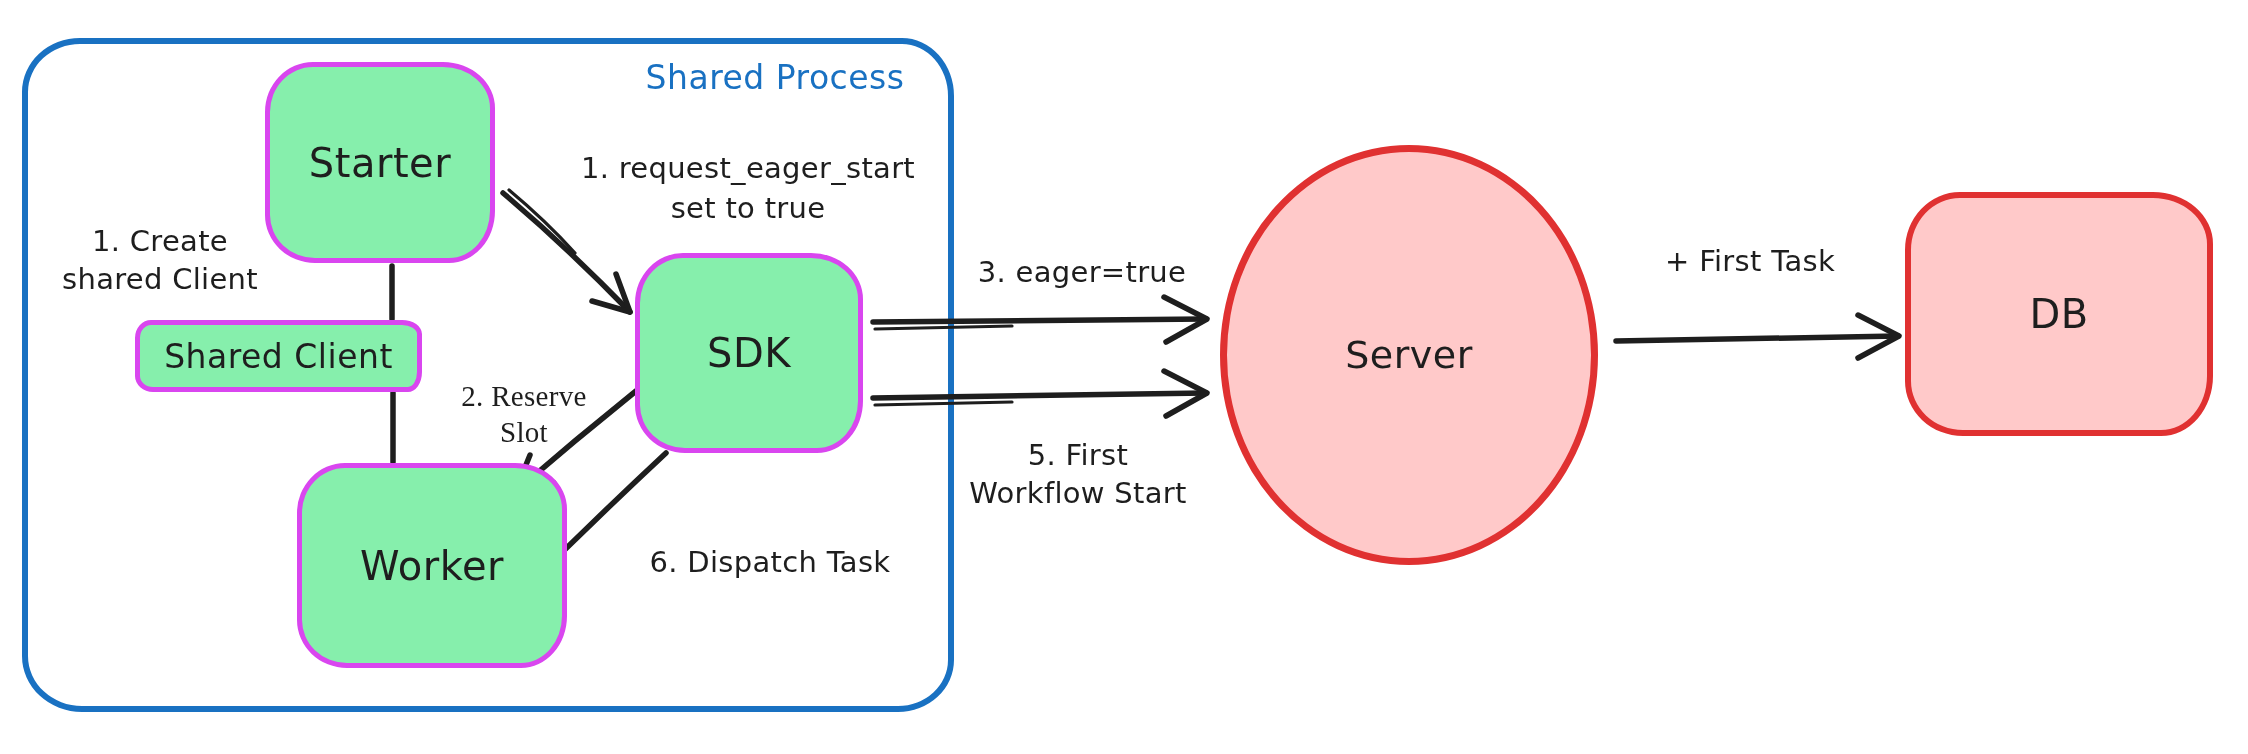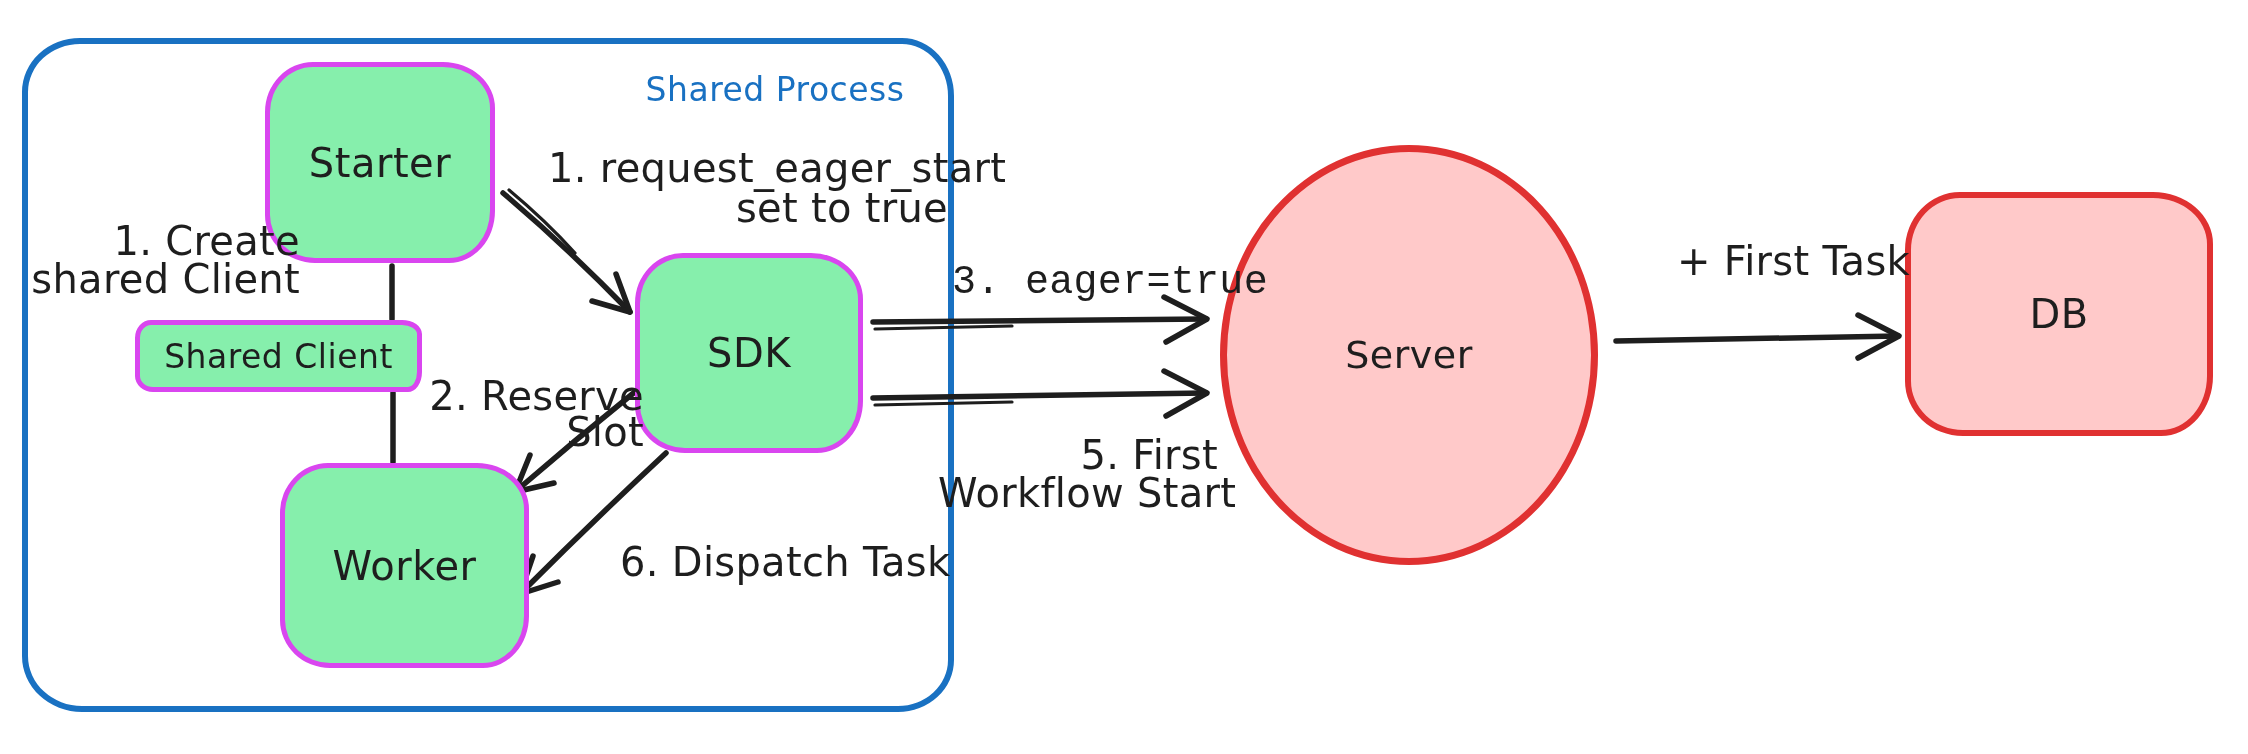--- a/index.html
+++ b/index.html
@@ -18,24 +18,24 @@
   .container-box {
     position:absolute; box-sizing:border-box;
     border:6px solid #1971c2; background:transparent;
     border-radius:58px 52px 56px 60px / 54px 58px 52px 56px;
   }
   .node-label { font-size:40px; }
   .node-label-sm { font-size:33px; }
   .node-label-md { font-size:38px; }
   .container-title {
     position:absolute; color:#1971c2; font-size:33px;
-    text-align:center; letter-spacing:0.5px;margin-top:12px;
+    text-align:center; letter-spacing:0.5px;
   }
   .note {
-    position:absolute; font-size:40px; text-align:right;
+    position:absolute; font-size:29px; text-align:center;
     letter-spacing:0.3px; line-height:38px; white-space:nowrap;
   }
   .note span { display:block; }
   .wires { position:absolute; left:0; top:0; }
   .wire  { stroke:#1e1e1e; stroke-width:5.5; fill:none;
            stroke-linecap:round; stroke-linejoin:round; }
   .wire-thin { stroke:#1e1e1e; stroke-width:3.2; fill:none; stroke-linecap:round; }
   .r-lg { border-radius:48px 52px 46px 50px / 50px 46px 52px 48px; }
   .r-sm { border-radius:16px 20px 14px 18px / 18px 14px 20px 16px; }
   .r-db { border-radius:55px 60px 52px 58px / 58px 52px 60px 55px; }
@@ -85,21 +85,21 @@
   </svg>
 
   <div class="node blue-node r-lg node-label" style="left:265px; top:62px; width:230px; height:201px;">
     <span>Starter</span>
   </div>
 
   <div class="node blue-node r-sm node-label-sm" style="left:135px; top:320px; width:287px; height:72px;">
     <span>Shared Client</span>
   </div>
 
-  <div class="node blue-node r-lg node-label" style="left:280px; top:463px; width:249px; height:205px;">
+  <div class="node blue-node r-lg node-label" style="left:297px; top:463px; width:270px; height:205px;">
     <span>Worker</span>
   </div>
 
   <div class="node red-node node-label-md" style="left:1220px; top:145px; width:378px; height:420px; border-width:7px; border-radius:50%;">
     <span>Server</span>
   </div>
 
   <div class="node blue-node r-lg node-label" style="left:635px; top:253px; width:228px; height:200px;">
     <span>SDK</span>
   </div>
@@ -111,30 +111,30 @@
   <div class="note" style="left:20px; top:222px; width:280px;">
     <span>1. Create</span>
     <span>shared Client</span>
   </div>
 
   <div class="note" style="left:548px; top:148px; width:400px; line-height:40px;">
     <span>1. request_eager_start</span>
     <span>set to true</span>
   </div>
 
-  <div class="note" style="left:404px; top:378px; width:240px; line-height:36px;">
+  <div class="note" style="left:404px; top:378px; width:240px; line-height:36px;font-family:Liberation Serif, serif;">
     <span>2. Reserve</span>
     <span>Slot</span>
   </div>
 
   <div class="note" style="left:620px; top:543px; width:300px;">
     <span>6. Dispatch Task</span>
   </div>
 
-  <div class="note" style="left:952px; top:264px; width:260px;font-family:Liberation Mono, monospace;">
+  <div class="note" style="left:952px; top:253px; width:260px;">
     <span>3. eager=true</span>
   </div>
 
   <div class="note" style="left:938px; top:436px; width:280px;">
     <span>5. First</span>
     <span>Workflow Start</span>
   </div>
 
   <div class="note" style="left:1590px; top:240px; width:320px; line-height:42px;">
     <span>+ First Task</span>

